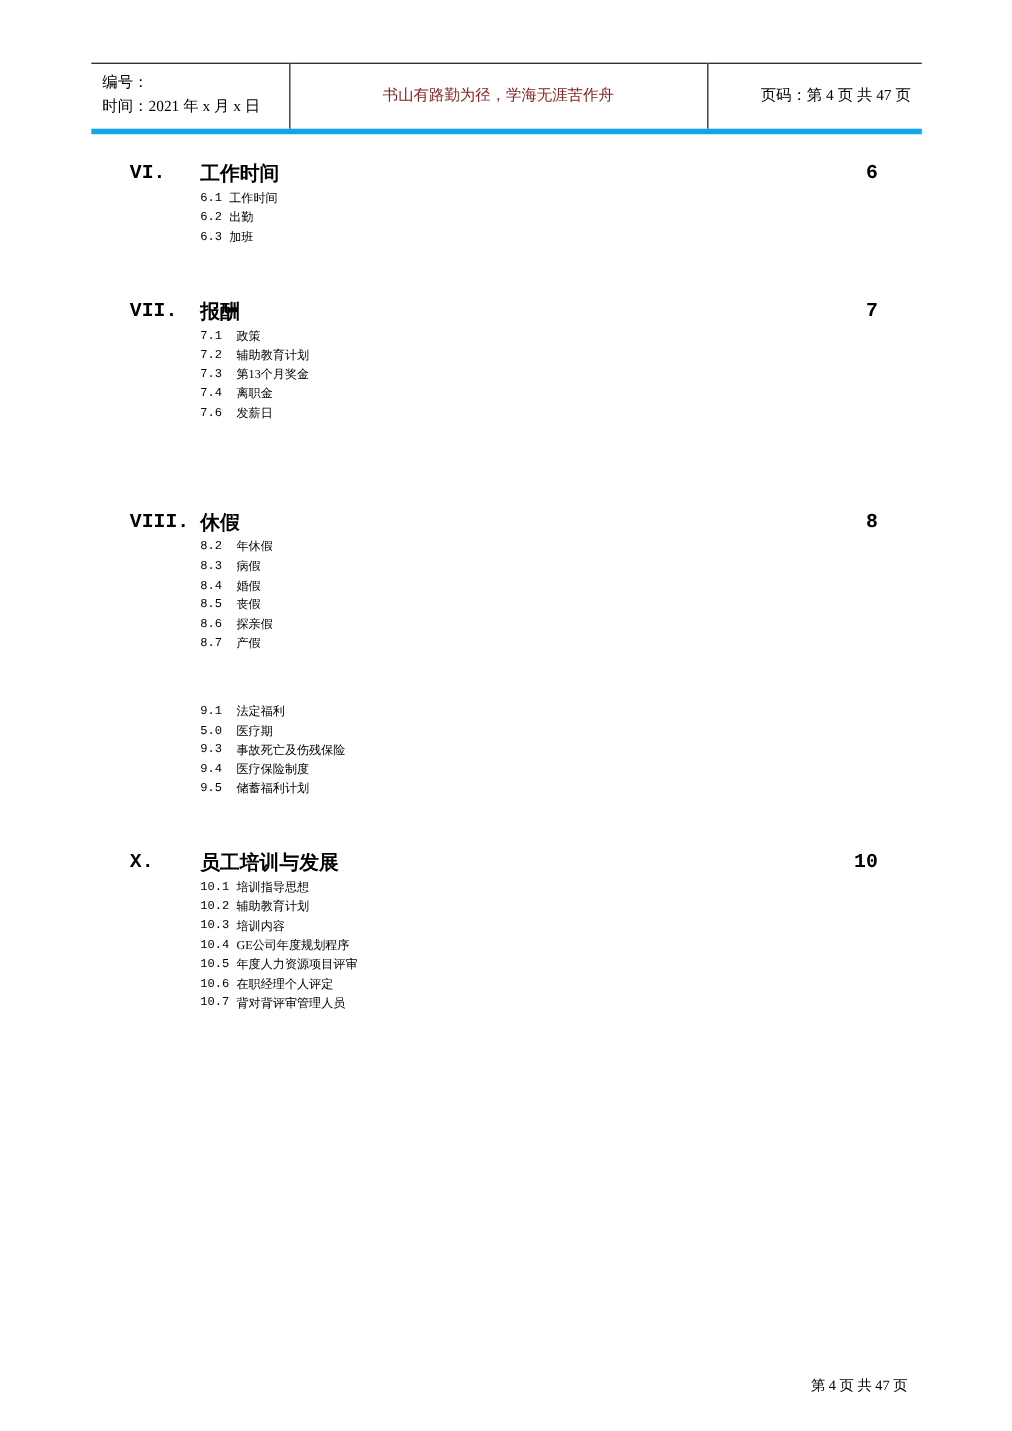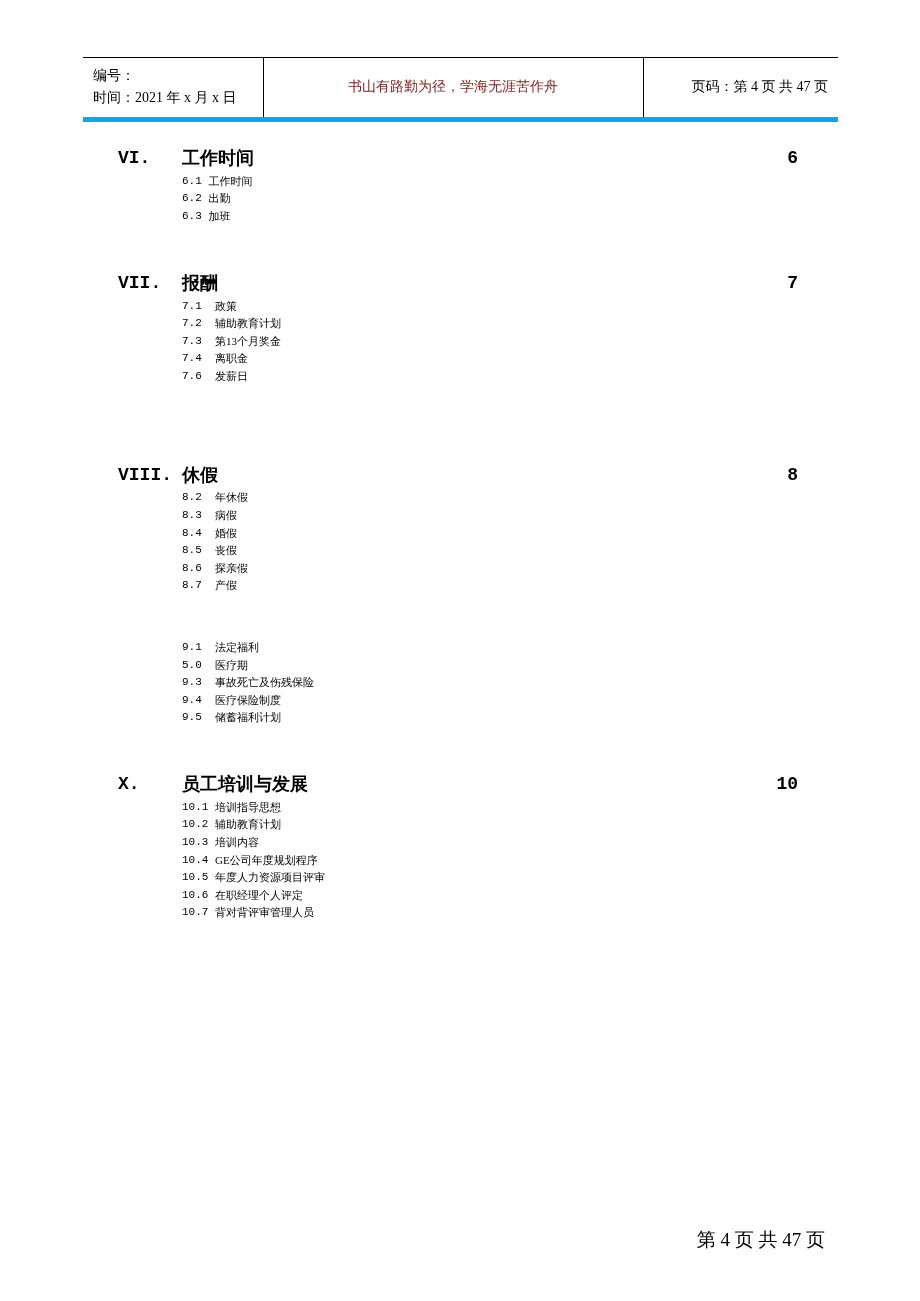--- a/index.html
+++ b/index.html
@@ -94,23 +94,23 @@
     }
     .subnum {
       font-family: "Courier New", monospace;
       white-space: pre;
     }
     .subtext {
       font-family: "SimSun", "宋体", serif;
     }
     .footer {
       position: absolute;
-      bottom: 48px;
+      bottom: 32px;
       right: 95px;
-      font-size: 19px;
+      font-size: 13px;
       font-family: "SimSun", serif;
     }
   </style>
 </head>
 <body>
 
 <table class="header-table">
   <tbody>
       <tr>
     <td class="cell-left">

